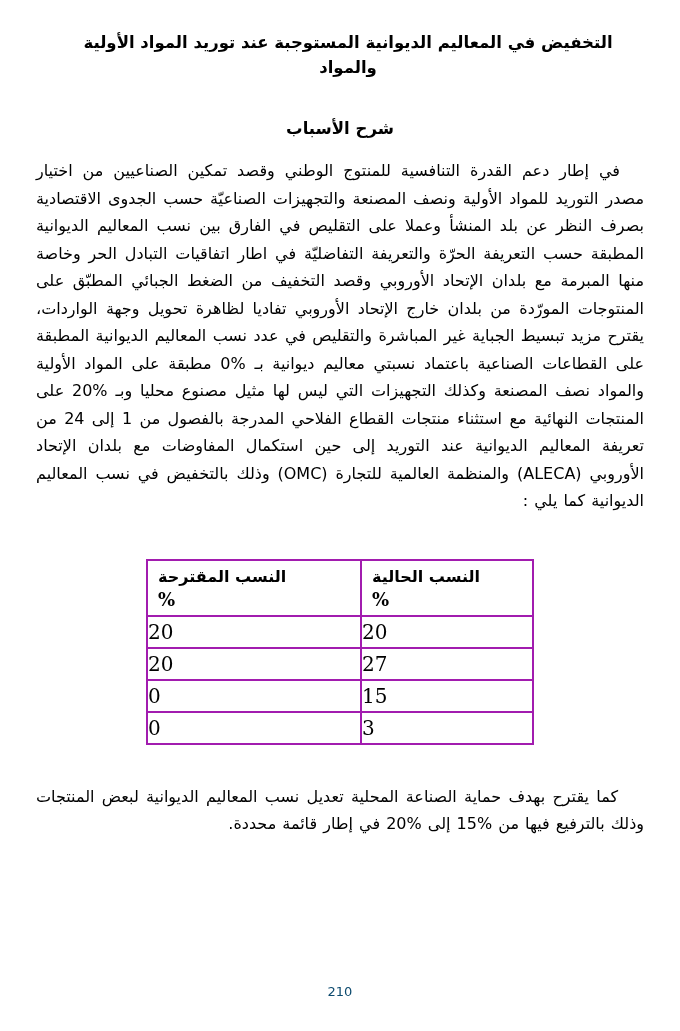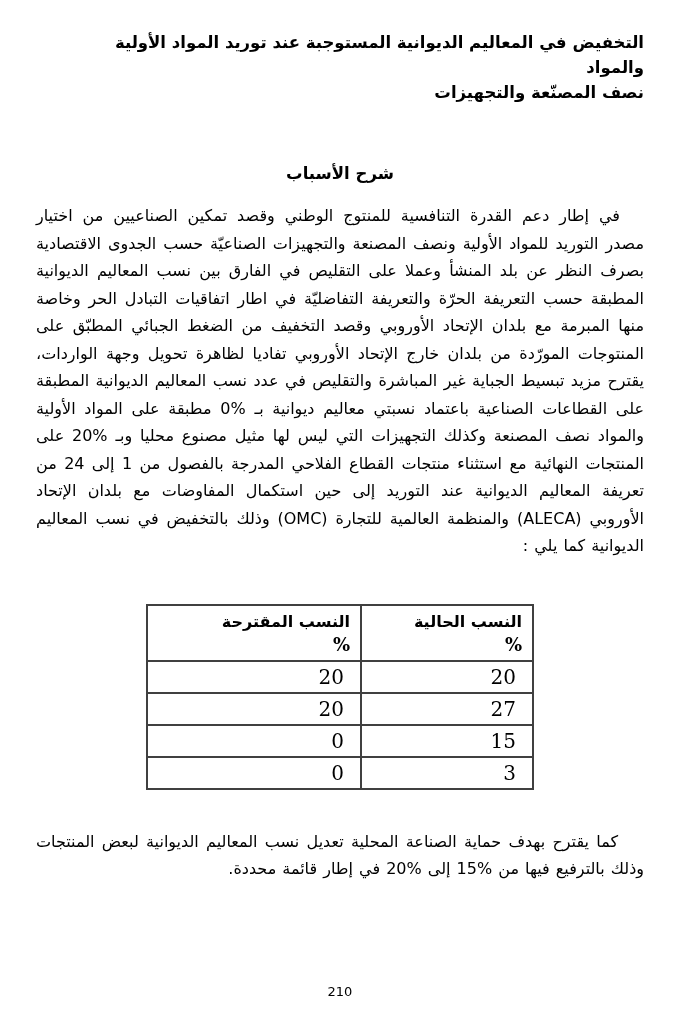--- a/index.html
+++ b/index.html
@@ -7,28 +7,29 @@
     position:relative;
     width:680px;height:1031px;
     background:#ffffff;
     color:#000;
     font-family:"DejaVu Sans",sans-serif;
     overflow:hidden;
   }
   .content{padding:0 36px;}
   .doc-title{
     margin-top:30px;
+    text-align:center;
     font-weight:bold;
     font-size:16.5px;
     line-height:25px;
     direction:rtl;
     margin-left:16px;
   }
   .subtitle-block{
-    margin-top:56px;
+    margin-top:36px;
     text-align:center;
     font-weight:bold;
     font-size:16.5px;
     line-height:25px;
     direction:rtl;
   }
   .para{
     direction:rtl;
     text-align:justify;
     font-size:16px;
@@ -36,58 +37,57 @@
     word-spacing:1px;
   }
   .para1{text-indent:24px;}
   .para2{margin-top:38px;text-indent:26px;}
   table.rates-table{
     margin:44px auto 0 auto;
     border-collapse:collapse;
     direction:rtl;
   }
   .rates-table th,.rates-table td{
-    border:2px solid #404040;
-    text-align:right;
+    border:2px solid #a21caf;
+    text-align:left;
     vertical-align:middle;
   }
   .rates-table th{
     font-size:16px;
     font-weight:bold;
     padding:3px 10px 4px 10px;
     line-height:25px;
   }
   .rates-table td{
     font-size:20px;
     font-weight:normal;
-    padding:1px 16px;
+    padding:1px 0;
     height:28px;
     font-family:"DejaVu Serif","DejaVu Sans",serif;
   }
   .col-current{width:150px;}
   .col-proposed{width:192px;}
   .unit-line{font-family:"DejaVu Serif","DejaVu Sans",serif;font-size:18px;line-height:22px;}
   .page-number{
     position:absolute;
     left:0;right:0;
     bottom:32px;
     text-align:center;
     font-size:13px;
-    color:#000000;
+    color:#0c4a6e;
   }
 </style>
 </head>
 <body>
 
 <div class="page">
   <div class="content">
 
     <div class="doc-title">
       <div>التخفيض في المعاليم الديوانية المستوجبة عند توريد المواد الأولية والمواد</div>
-      <div>نصف المصنّعة والتجهيزات</div>
     </div>
 
     <div class="subtitle-block">
       <div>شرح الأسباب</div>
     </div>
 
     <p class="para para1">في إطار دعم القدرة التنافسية للمنتوج الوطني وقصد تمكين الصناعيين من اختيار مصدر التوريد للمواد الأولية ونصف المصنعة والتجهيزات الصناعيّة حسب الجدوى الاقتصادية بصرف النظر عن بلد المنشأ وعملا على التقليص في الفارق بين نسب المعاليم الديوانية المطبقة حسب التعريفة الحرّة والتعريفة التفاضليّة في اطار اتفاقيات التبادل الحر وخاصة منها المبرمة مع بلدان الإتحاد الأوروبي وقصد التخفيف من الضغط الجبائي المطبّق على المنتوجات المورّدة من بلدان خارج الإتحاد الأوروبي تفاديا لظاهرة تحويل وجهة الواردات، يقترح مزيد تبسيط الجباية غير المباشرة والتقليص في عدد نسب المعاليم الديوانية المطبقة على القطاعات الصناعية باعتماد نسبتي معاليم ديوانية بـ %0 مطبقة على المواد الأولية والمواد نصف المصنعة وكذلك التجهيزات التي ليس لها مثيل مصنوع محليا وبـ %20 على المنتجات النهائية مع استثناء منتجات القطاع الفلاحي المدرجة بالفصول من 1 إلى 24 من تعريفة المعاليم الديوانية عند التوريد إلى حين استكمال المفاوضات مع بلدان الإتحاد الأوروبي (ALECA) والمنظمة العالمية للتجارة (OMC) وذلك بالتخفيض في نسب المعاليم الديوانية كما يلي :</p>
 
     <table class="rates-table">
       <thead>

